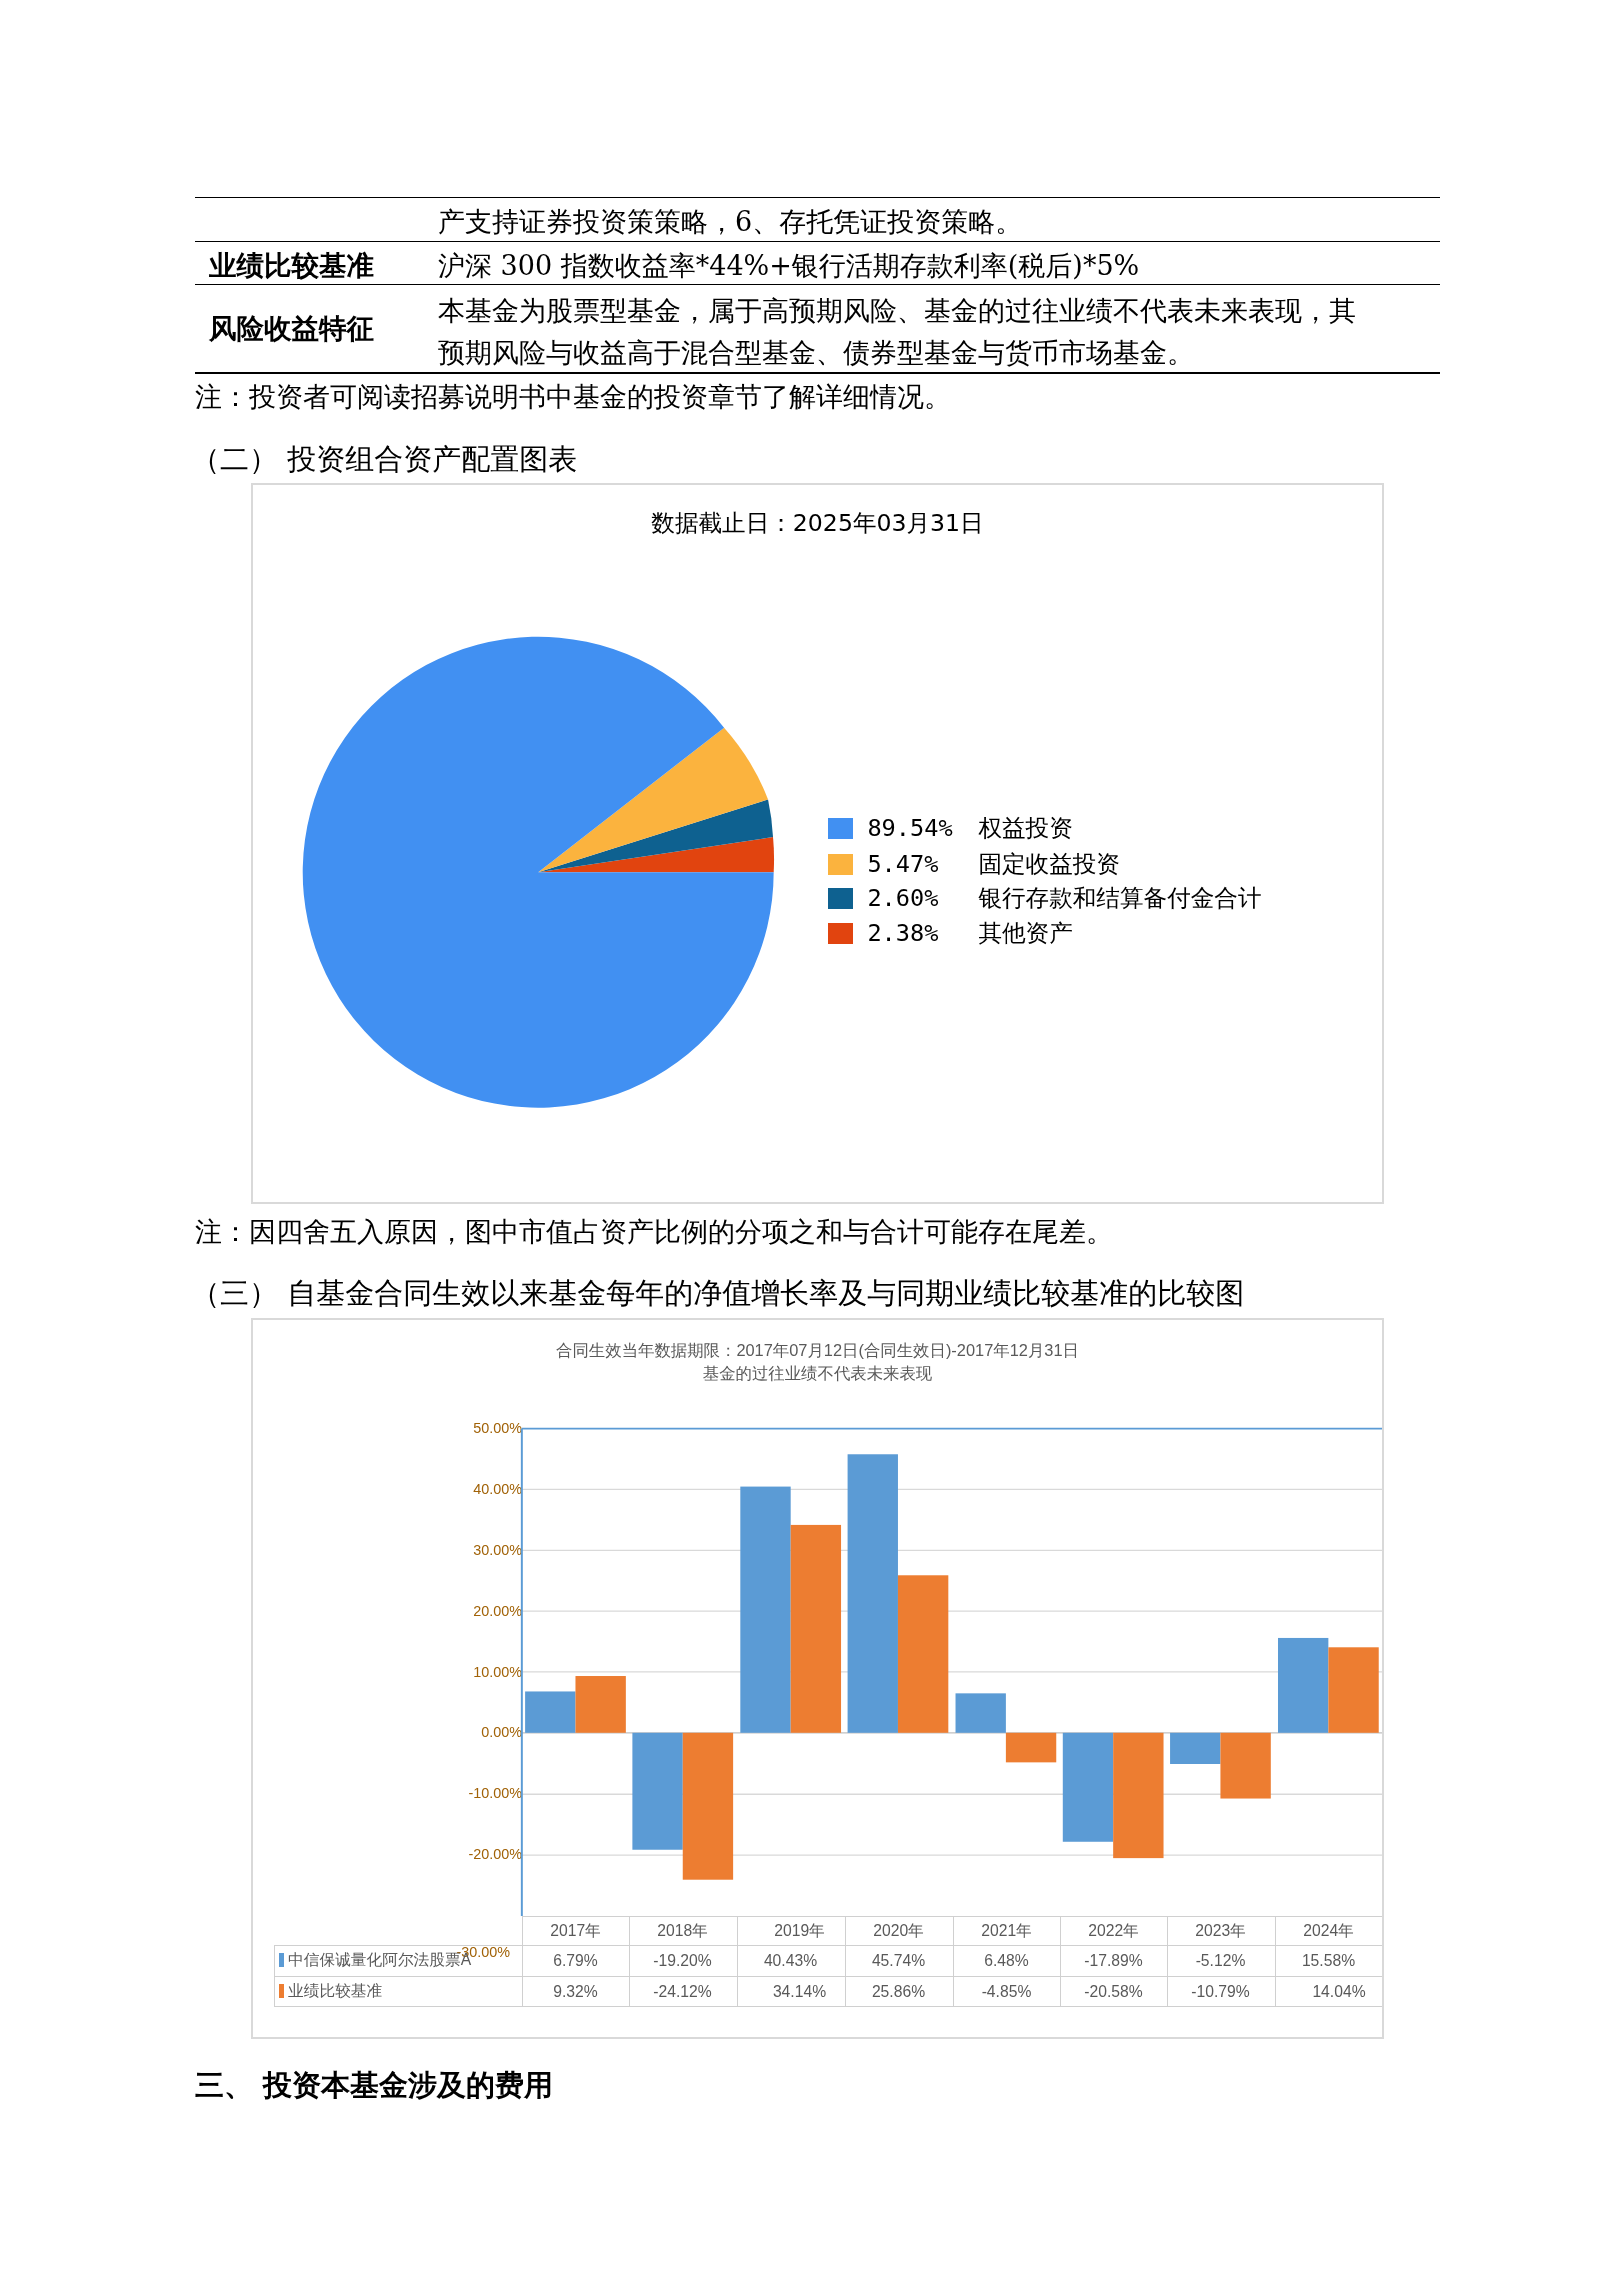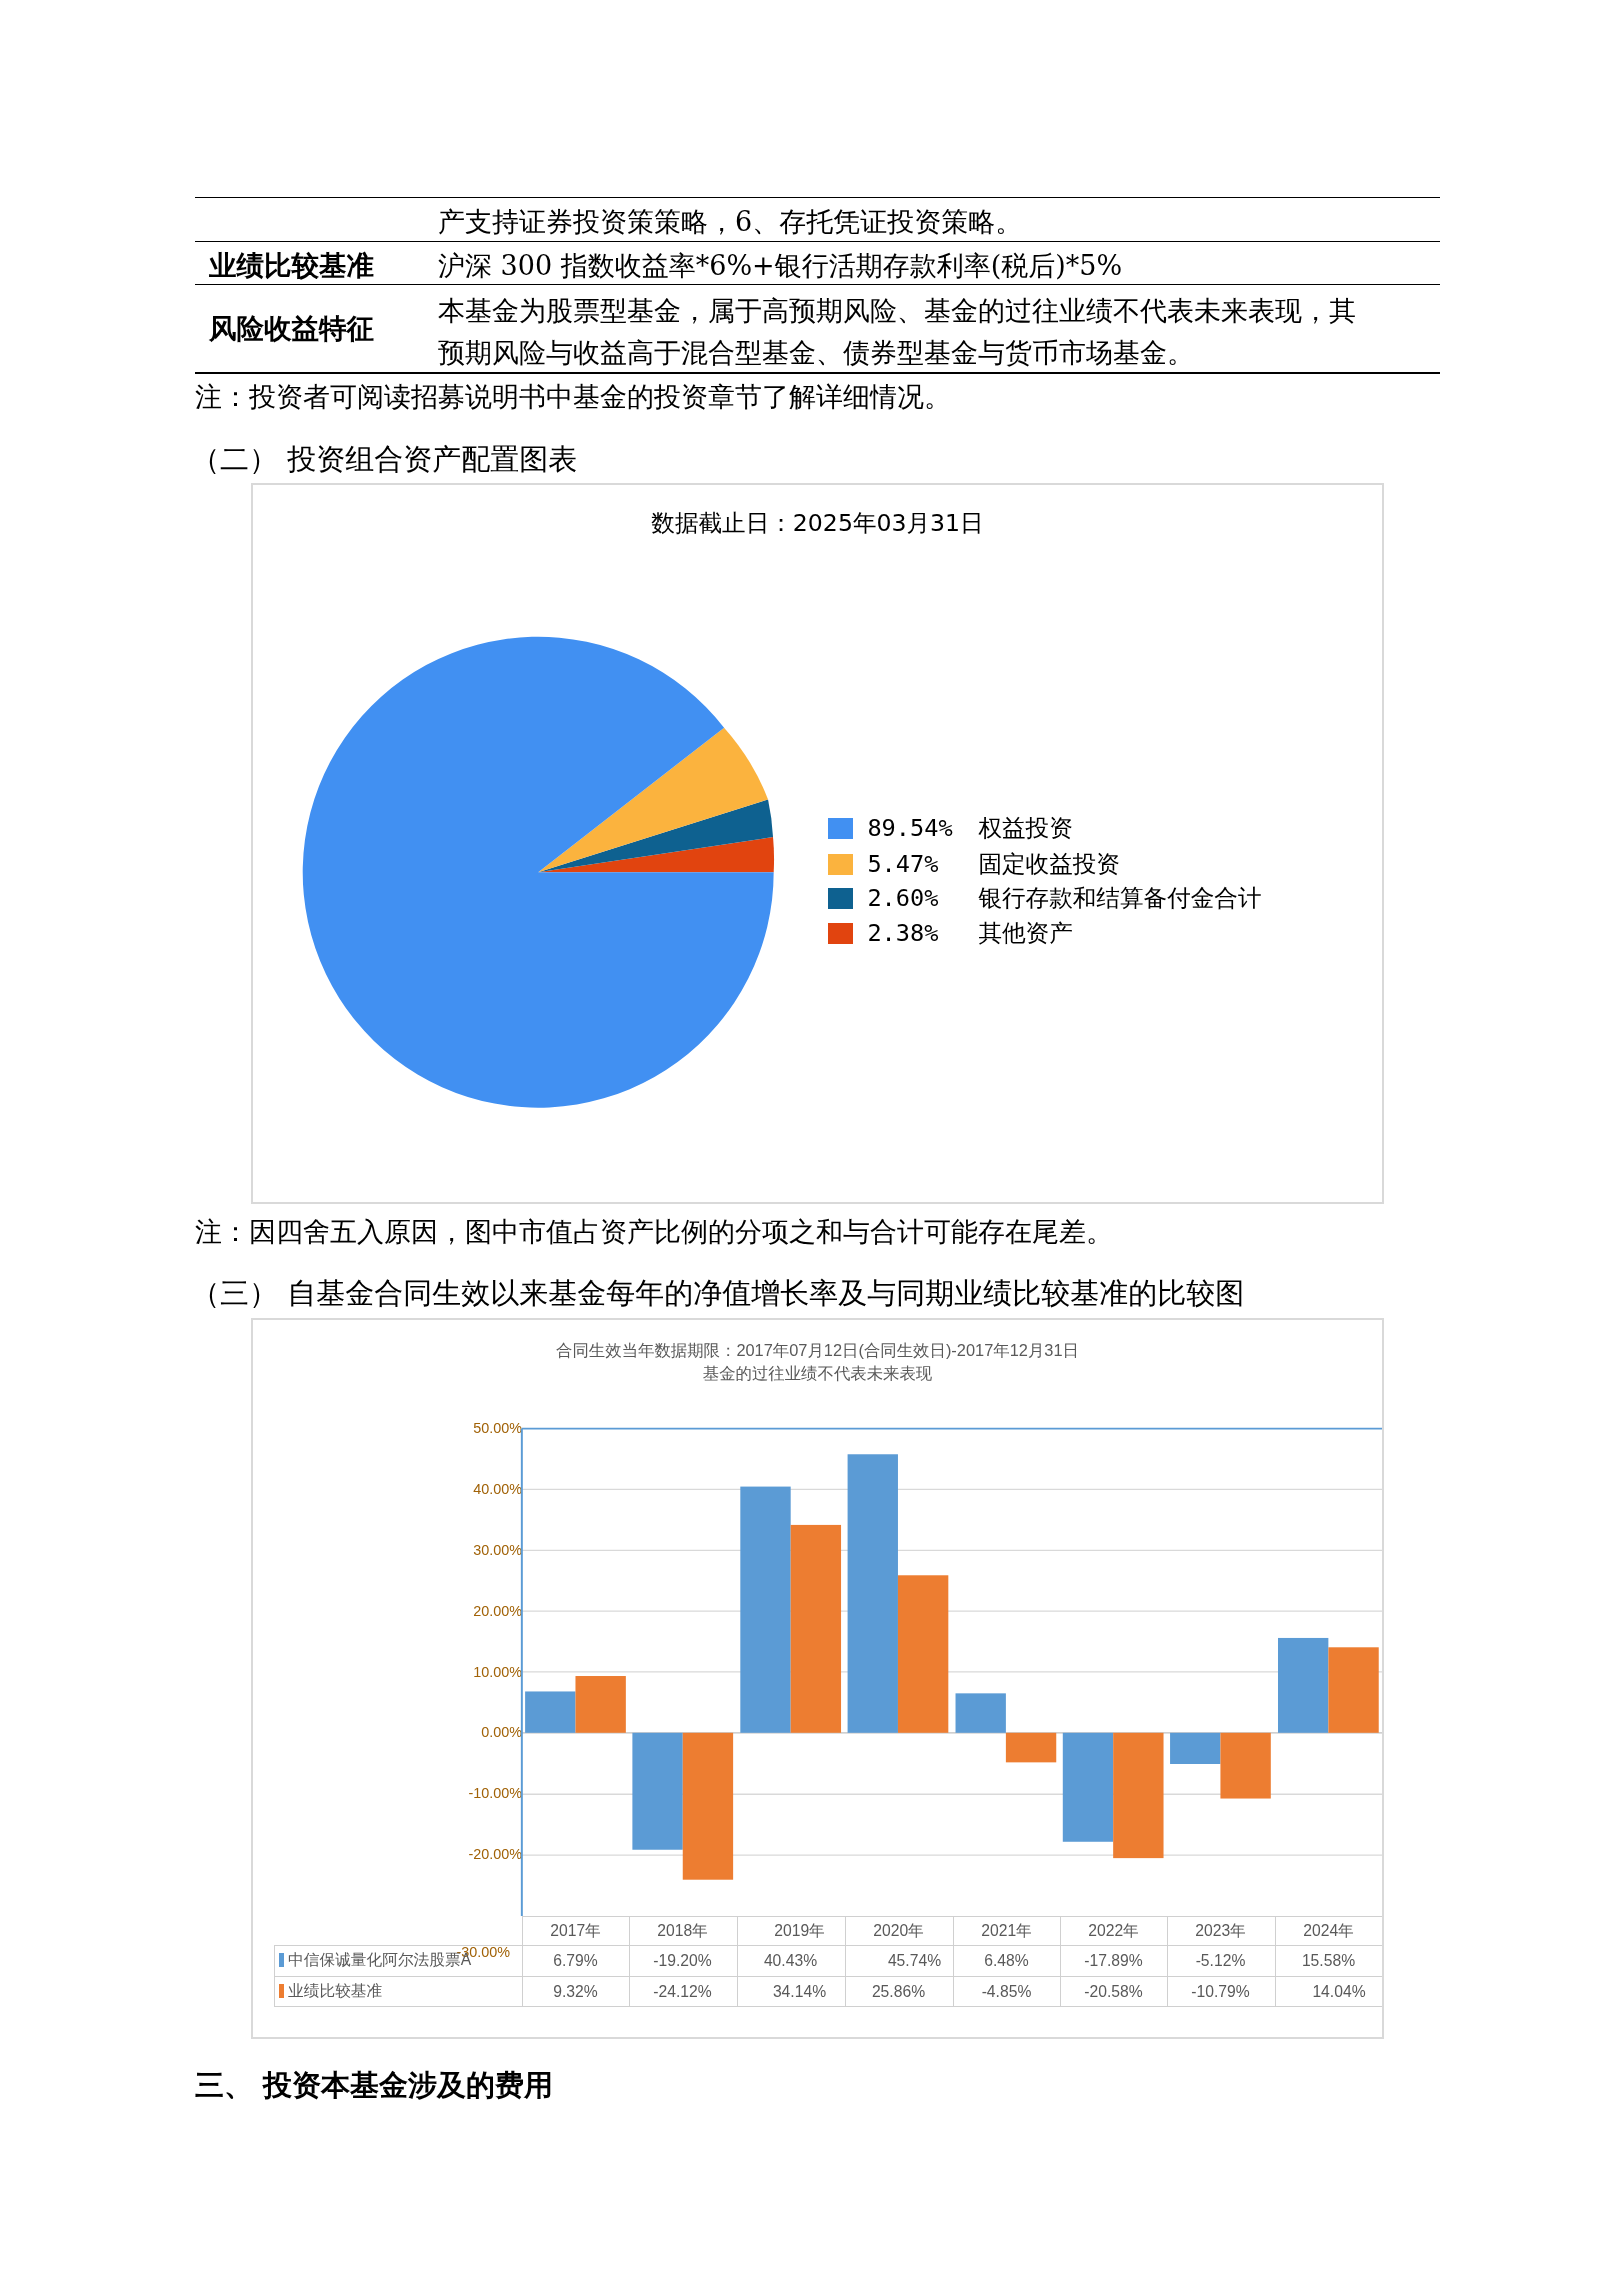--- a/index.html
+++ b/index.html
@@ -21,21 +21,21 @@
   .vline { position:absolute; width:1.3px; background:#d0d0d0; }
   .hline { position:absolute; height:1.3px; background:#d0d0d0; }
 </style>
 </head>
 <body>
 
 <div class="rule" style="top:197px;"></div>
 <div class="txt" style="left:438px;top:208px;">产支持证券投资策策略，6、存托凭证投资策略。</div>
 <div class="rule" style="top:241px;"></div>
 <div class="txt hd" style="left:209px;top:252px;">业绩比较基准</div>
-<div class="txt" style="left:438px;top:252px;">沪深 300 指数收益率*6%+银行活期存款利率(税后)*5%</div>
+<div class="txt" style="left:438px;top:252px;">沪深 300 指数收益率*44%+银行活期存款利率(税后)*5%</div>
 <div class="rule" style="top:284px;"></div>
 <div class="txt hd" style="left:209px;top:315px;">风险收益特征</div>
 <div class="txt" style="left:438px;top:297px;">本基金为股票型基金，属于高预期风险、基金的过往业绩不代表未来表现，其</div>
 <div class="txt" style="left:438px;top:339px;">预期风险与收益高于混合型基金、债券型基金与货币市场基金。</div>
 <div class="rule thick" style="top:372px;"></div>
 <div class="txt" style="left:195px;top:383px;">注：投资者可阅读招募说明书中基金的投资章节了解详细情况。</div>
 
 <div class="sec" style="left:191px;top:445px;">（二）  投资组合资产配置图表</div>
 
 <div class="chartbox" style="left:251px;top:483px;width:1133px;height:721px;">
@@ -149,21 +149,21 @@
   <div class="cell" style="left:914px;width:107px;top:603px;">2023年</div>
   <div class="cell" style="left:1022px;width:107px;top:603px;">2024年</div>
 
   <div class="abs" style="left:26px;top:632px;display:flex;align-items:center;">
     <span style="display:inline-block;width:5.2px;height:14.4px;background:#5B9BD5;margin-right:3.9px;"></span>
     <span class="cell" style="position:static;">中信保诚量化阿尔法股票A</span>
   </div>
   <div class="cell" style="left:269px;width:107px;top:633px;">6.79%</div>
   <div class="cell" style="left:376px;width:107px;top:633px;">-19.20%</div>
   <div class="cell" style="left:484px;width:107px;top:633px;">40.43%</div>
-  <div class="cell" style="left:592px;width:107px;top:633px;margin-left:16px;">45.74%</div>
+  <div class="cell" style="left:592px;width:107px;top:633px;">45.74%</div>
   <div class="cell" style="left:700px;width:107px;top:633px;">6.48%</div>
   <div class="cell" style="left:807px;width:107px;top:633px;">-17.89%</div>
   <div class="cell" style="left:914px;width:107px;top:633px;">-5.12%</div>
   <div class="cell" style="left:1022px;width:107px;top:633px;">15.58%</div>
 
   <div class="abs" style="left:26px;top:663px;display:flex;align-items:center;">
     <span style="display:inline-block;width:5.2px;height:14.4px;background:#ED7D31;margin-right:3.9px;"></span>
     <span class="cell" style="position:static;">业绩比较基准</span>
   </div>
   <div class="cell" style="left:269px;width:107px;top:664px;">9.32%</div>

